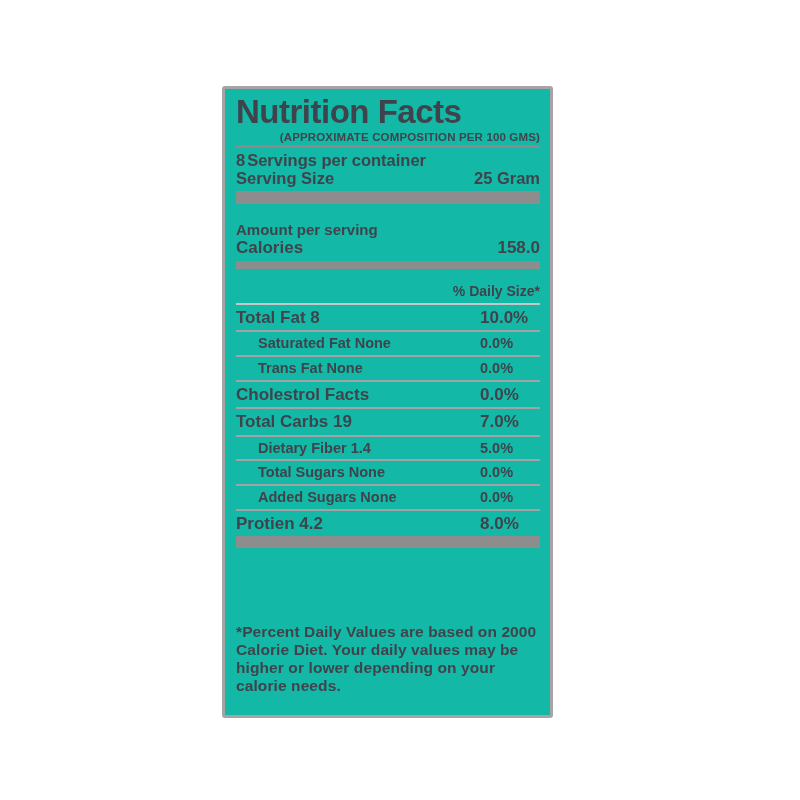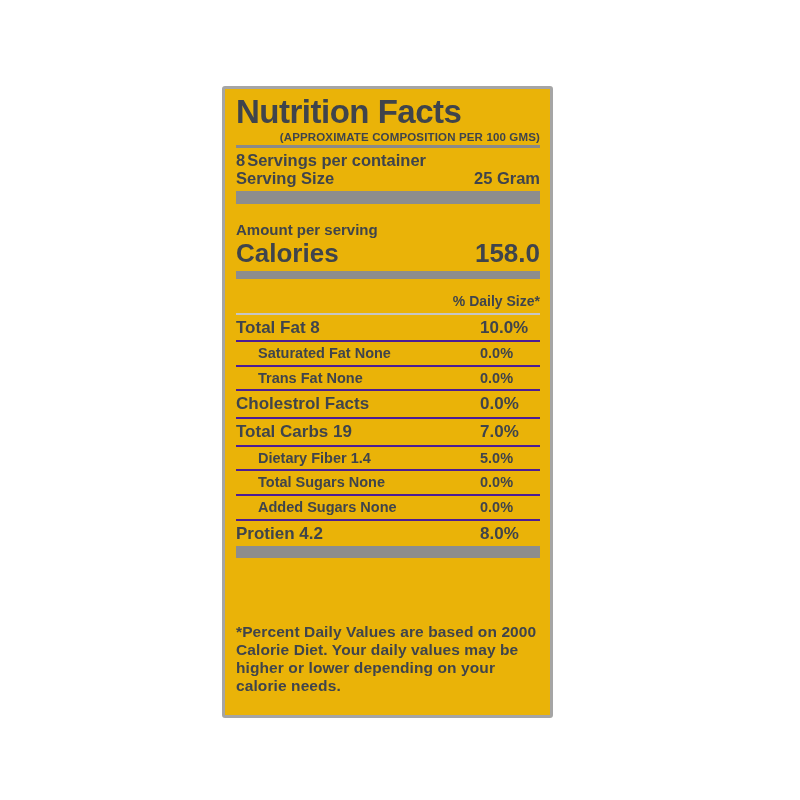--- a/index.html
+++ b/index.html
@@ -18,21 +18,21 @@
   }
   .label-box {
     position: absolute;
     left: 222px;
     top: 86px;
     width: 331px;
     height: 632px;
     box-sizing: border-box;
     border: 3px solid #a5a5a5;
     border-radius: 3px;
-    background: #eab308;
+    background: #14b8a6;
     color: #3f444c;
     display: flex;
     flex-direction: column;
     padding: 6px 10px 20px 11px;
   }
   .title {
     font-size: 33px;
     font-weight: bold;
     line-height: 1.05;
     letter-spacing: -0.5px;
@@ -76,42 +76,42 @@
   }
   .amount-per-serving {
     font-size: 15px;
     font-weight: bold;
     margin-top: 17px;
   }
   .calories-row {
     display: flex;
     justify-content: space-between;
     align-items: flex-start;
-    font-size: 26px;
+    font-size: 17px;
     font-weight: bold;
     line-height: 1.1;
     margin-top: 1px;
   }
   .bar-med {
     height: 8px;
     background: #8d8d8d;
     margin-top: 3px;
   }
   .dv-header {
     text-align: right;
     font-size: 14px;
     font-weight: bold;
     margin-top: 14px;
     padding-bottom: 4px;
     border-bottom: 2px solid #c6c6c6;
   }
   .row {
     display: flex;
     align-items: baseline;
-    border-bottom: 2px solid #4c1d95;
+    border-bottom: 2px solid #a3a3a3;
     padding: 3px 0 3px 0;
   }
   .row.last {
     border-bottom: none;
   }
   .row .row-name {
     flex: 1;
   }
   .row .row-value {
     width: 60px;

